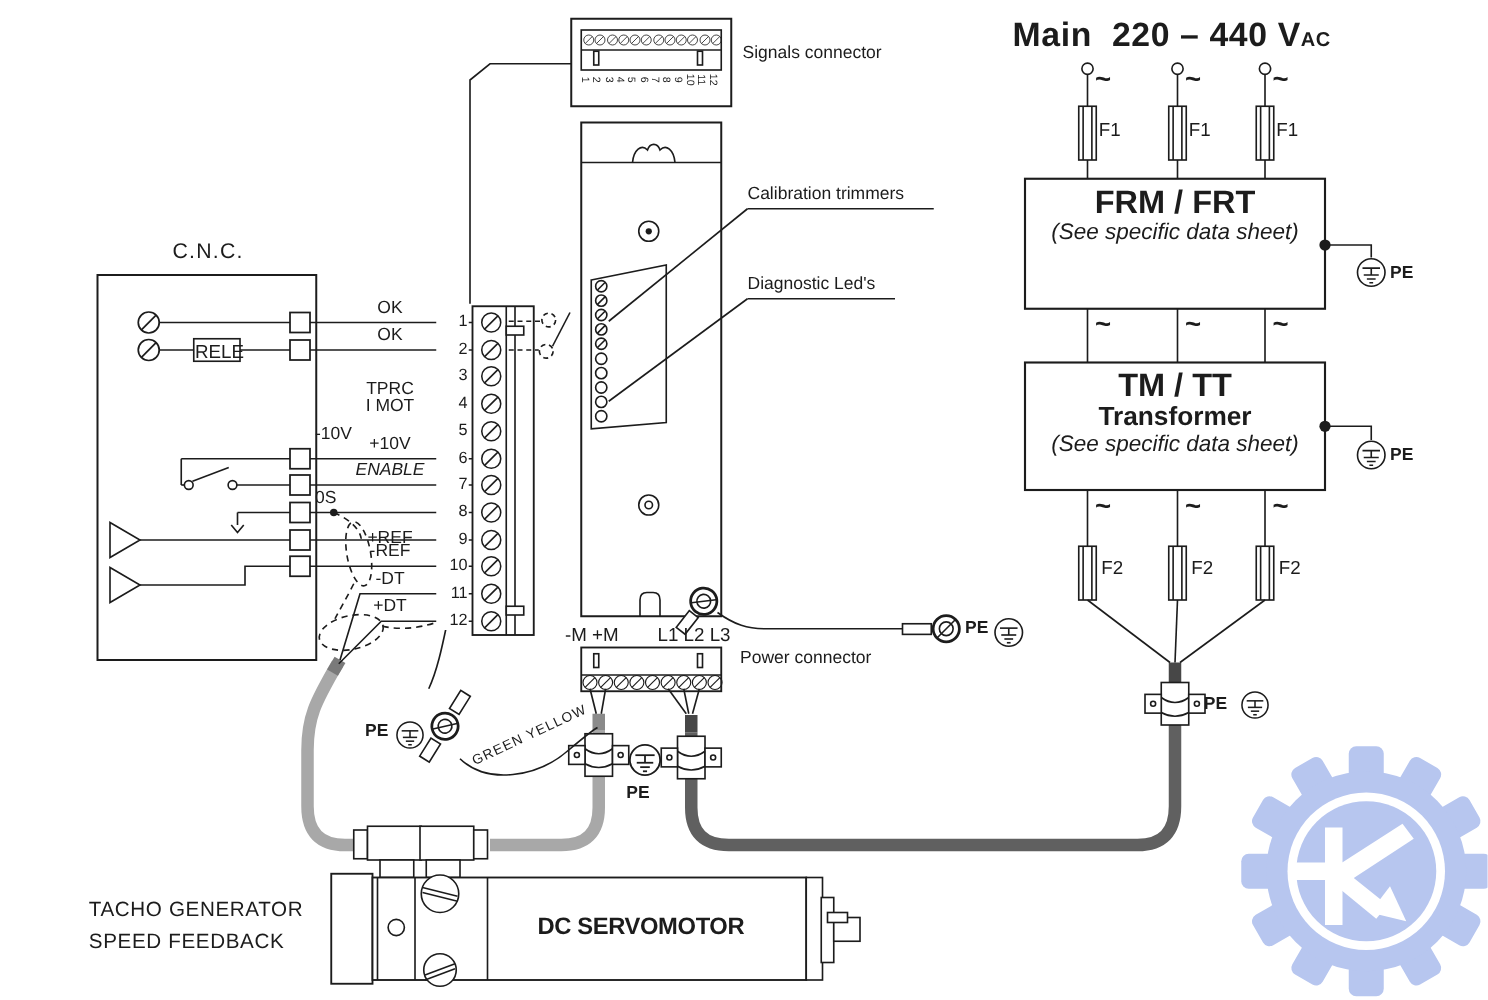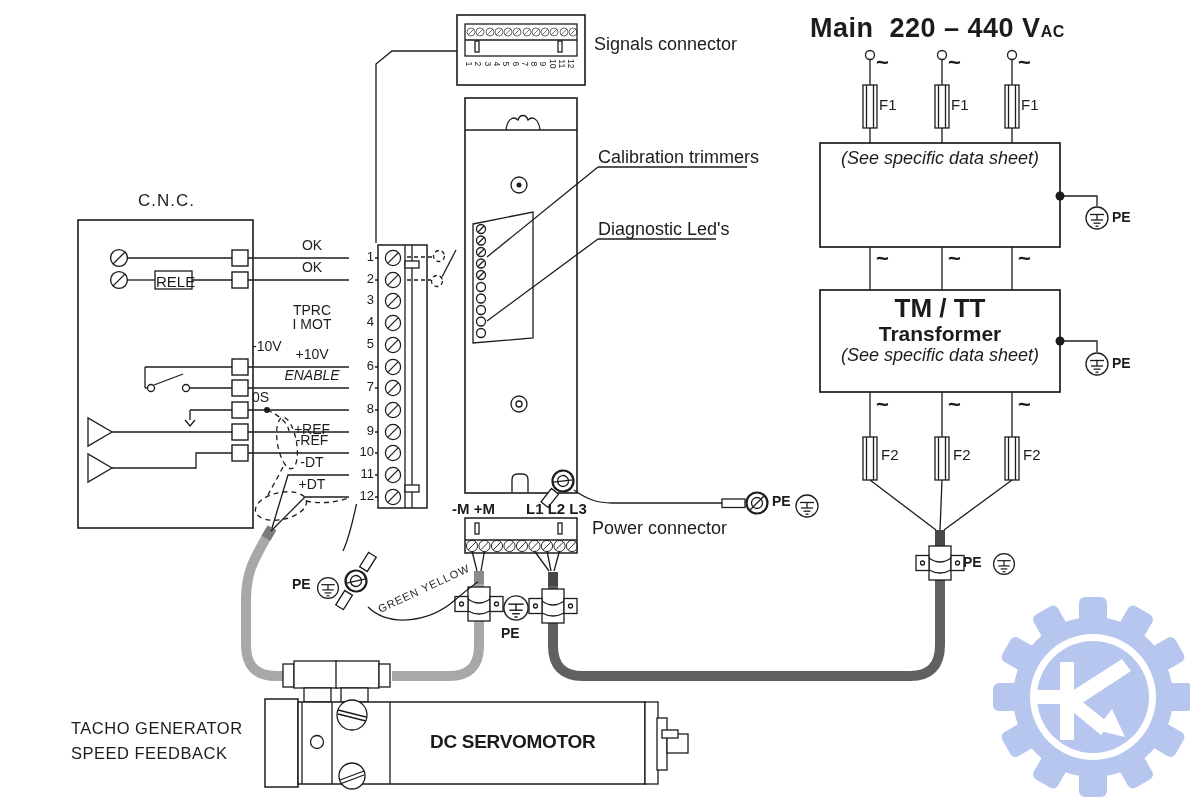--- a/index.html
+++ b/index.html
@@ -1,23 +1,23 @@
 <!DOCTYPE html>
 <html><head>
 <meta charset="utf-8">
 <style>
   html,body{margin:0;padding:0}
   body{width:1190px;height:800px;position:relative;background:#ffffff;overflow:hidden;
        font-family:"Liberation Sans",sans-serif;color:#1c1c1c}
   svg{position:absolute;left:0;top:0}
   .lbl{position:absolute;line-height:1.12;white-space:nowrap;color:#1c1c1c}
-  .f16{font-size:18px}
+  .f16{font-size:14px}
   .sig{font-size:14px}
   .num{font-size:13px;background:#fff;padding:0 1px}
-  .b15{font-size:15px;font-weight:bold;white-space:pre}
+  .b15{font-size:15px;font-weight:normal;white-space:pre}
   .pe{font-size:14px;font-weight:bold}
   .f15{font-size:15px}
   .tilde{font-size:22px;font-weight:bold;line-height:1}
   .cnum{font-size:8.5px;transform:rotate(90deg);transform-origin:center;width:12px;text-align:center;position:absolute}
   .title{font-size:27px;font-weight:bold;white-space:pre;letter-spacing:.5px}
   .titlesub{font-size:16px;font-weight:bold;vertical-align:baseline}
   .boxtxt{position:absolute;width:240px;text-align:center}
   .boxtxt .t1{font-size:26px;font-weight:bold;line-height:1.05}
   .boxtxt .t2{font-size:21px;font-weight:bold;line-height:1.1}
   .boxtxt .t3{font-size:18px;font-style:italic;line-height:1.15}
@@ -365,20 +365,21 @@
 <div class="lbl f16" style="left:598px;top:219px">Diagnostic Led's</div>
 <div class="lbl f16" style="left:592px;top:518px">Power connector</div>
 
 <div class="lbl cnc-t" style="left:138px;top:191px">C.N.C.</div>
 <div class="lbl rele" style="left:156px;top:274px">RELE</div>
 
 <div class="lbl b15" style="left:452px;top:501px">-M +M</div>
 <div class="lbl b15" style="left:526px;top:501px">L1 L2 L3</div>
 
 <div class="boxtxt" style="left:820px;top:148px">
+  <div class="t1">FRM / FRT</div>
   <div class="t3">(See specific data sheet)</div>
 </div>
 <div class="boxtxt" style="left:820px;top:295px">
   <div class="t1">TM / TT</div>
   <div class="t2">Transformer</div>
   <div class="t3">(See specific data sheet)</div>
 </div>
 
 <div class="lbl pe" style="left:1112px;top:210px">PE</div>
 <div class="lbl pe" style="left:1112px;top:356px">PE</div>

